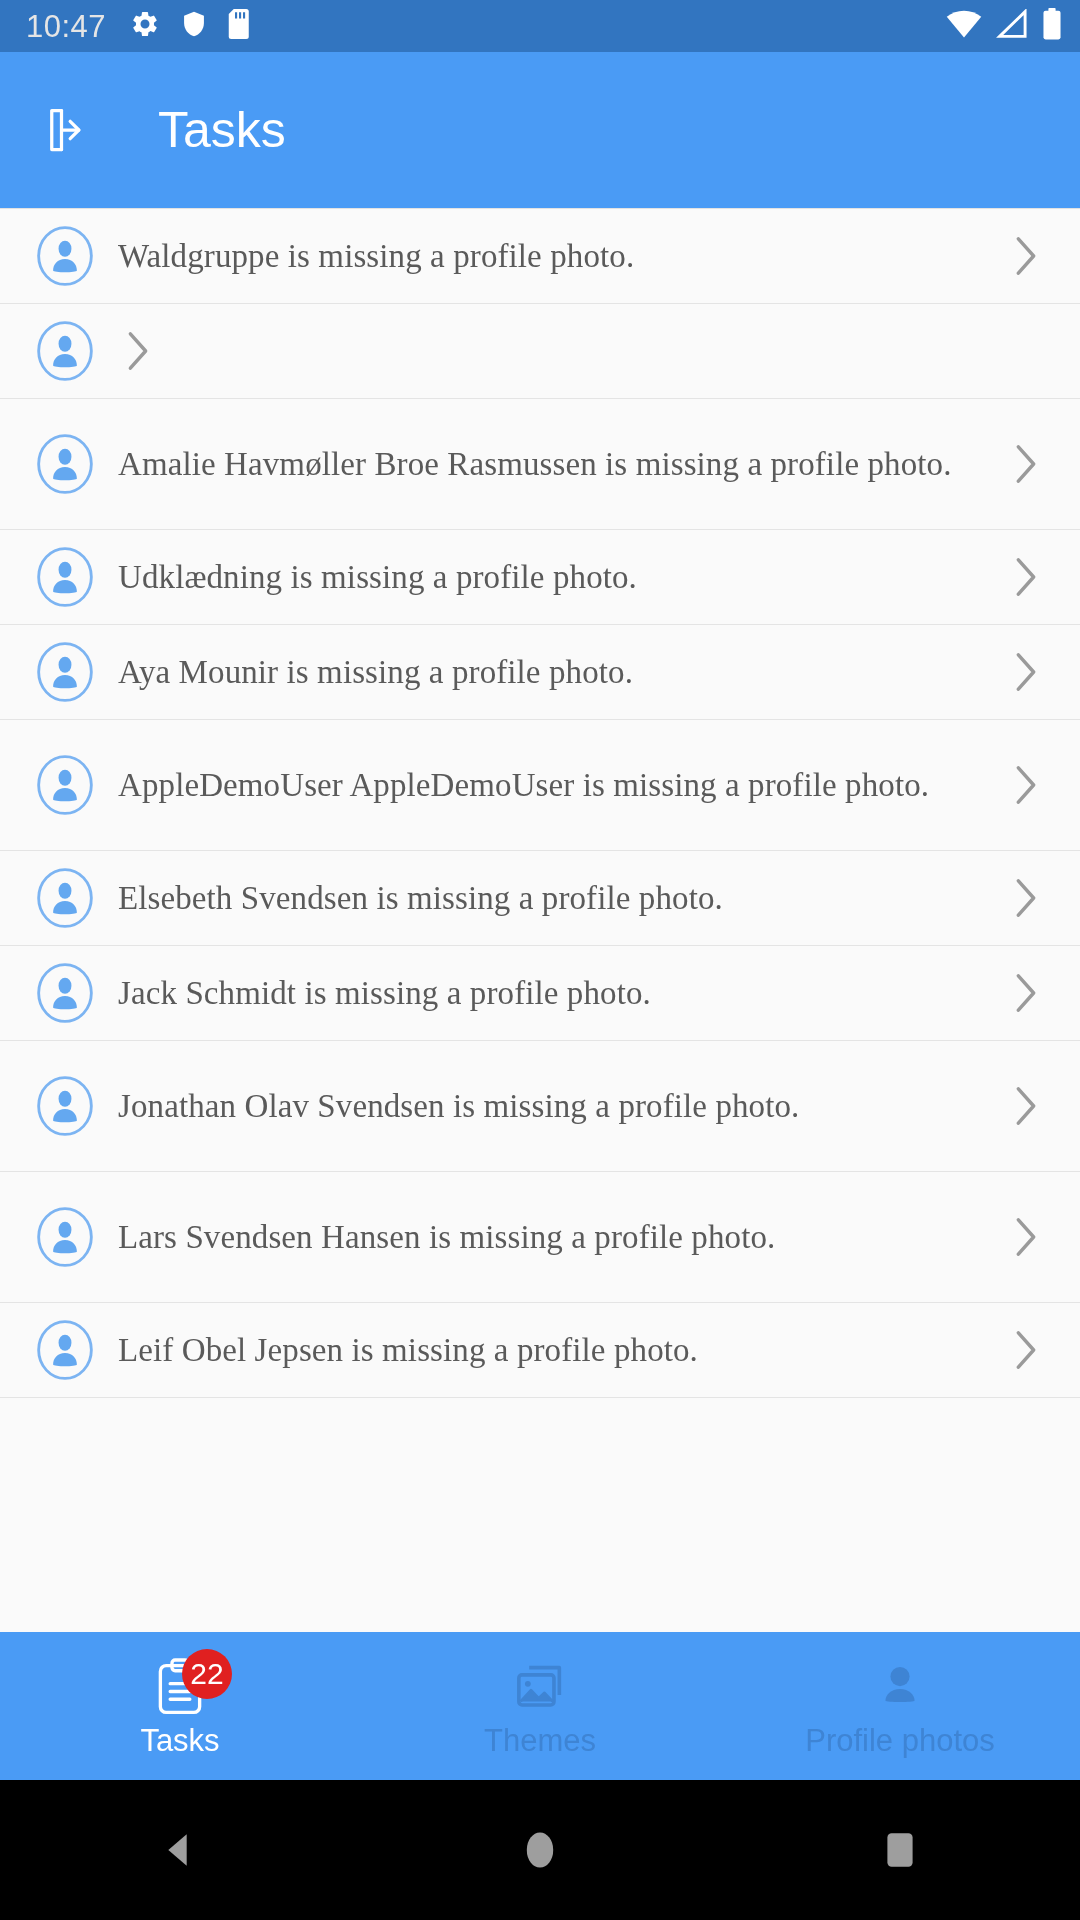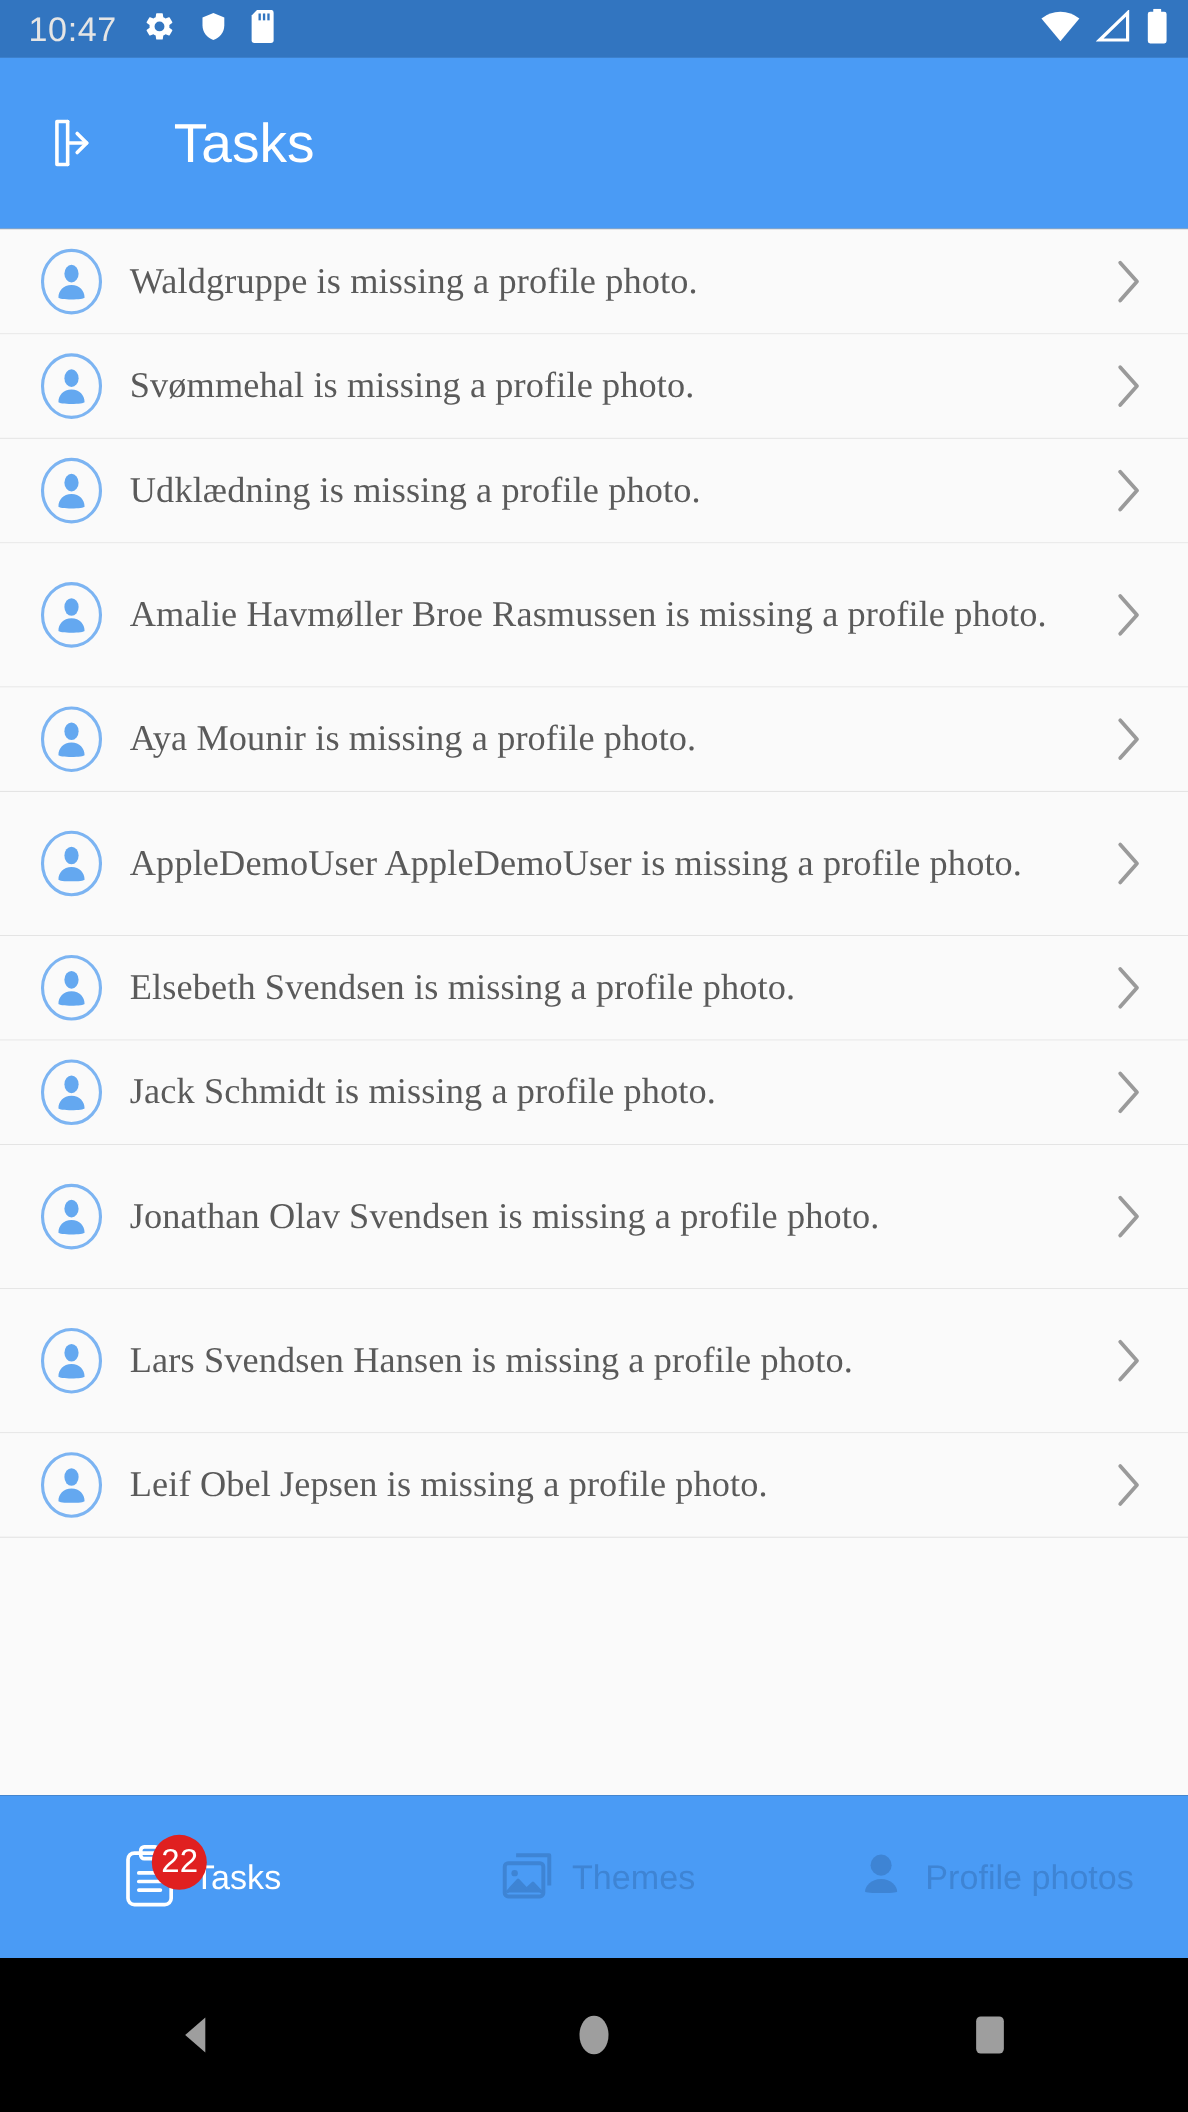--- a/index.html
+++ b/index.html
@@ -66,21 +66,21 @@
   .row-chevron { flex:0 0 40px; display:flex; justify-content:center; align-items:center; }
 
   
   .tabbar {
     flex:0 0 148px; height:148px;
     background:#4a9bf5;
     display:flex;
   }
   .tab {
     flex:1 1 0;
-    display:flex; flex-direction:row;
+    display:flex; flex-direction:column;
     align-items:center; justify-content:center;
     gap:8px;
     position:relative;
   }
   .tab-iconwrap { position:relative; width:64px; height:60px; display:flex; align-items:center; justify-content:center; }
   .tab-label { font-size:31px; line-height:1; }
   .tab.active .tab-label { color:#ffffff; }
   .tab.inactive .tab-label { color:#3e84d4; }
   .badge {
     position:absolute;
@@ -175,47 +175,46 @@
             <path d="M2 2l8 9-8 9"></path>
           </svg>
         </span>
       </div>
       <div class="row">
         <span class="row-avatar"><svg width="62" height="62" viewBox="0 0 24 24">
             <ellipse cx="12" cy="12" rx="10.2" ry="11" fill="none" stroke="#7cb4f2" stroke-width="1.1"></ellipse>
             <ellipse cx="12" cy="9.2" rx="2.5" ry="3.1" fill="#64a8f0"></ellipse>
             <path d="M12 13.2c-2.9 0-4.6 2.1-4.6 4.4 0 .9 9.2.9 9.2 0 0-2.3-1.7-4.4-4.6-4.4z" fill="#64a8f0"></path>
           </svg></span>
-        <span class="row-text">Svømmehal is missing a profile photo.</span>
+        <span class="row-chevron">
+          <svg width="34" height="42" viewBox="0 0 12 22" fill="none" stroke="#9a9a9a" stroke-width="1.8" stroke-linecap="round" stroke-linejoin="round">
+            <path d="M2 2l8 9-8 9"></path>
+          </svg>
+        </span>
+      </div>
+      <div class="row tall">
+        <span class="row-avatar"><svg width="62" height="62" viewBox="0 0 24 24">
+            <ellipse cx="12" cy="12" rx="10.2" ry="11" fill="none" stroke="#7cb4f2" stroke-width="1.1"></ellipse>
+            <ellipse cx="12" cy="9.2" rx="2.5" ry="3.1" fill="#64a8f0"></ellipse>
+            <path d="M12 13.2c-2.9 0-4.6 2.1-4.6 4.4 0 .9 9.2.9 9.2 0 0-2.3-1.7-4.4-4.6-4.4z" fill="#64a8f0"></path>
+          </svg></span>
+        <span class="row-text">Amalie Havmøller Broe Rasmussen is missing a profile photo.</span>
         <span class="row-chevron">
           <svg width="34" height="42" viewBox="0 0 12 22" fill="none" stroke="#9a9a9a" stroke-width="1.8" stroke-linecap="round" stroke-linejoin="round">
             <path d="M2 2l8 9-8 9"></path>
           </svg>
         </span>
       </div>
       <div class="row">
         <span class="row-avatar"><svg width="62" height="62" viewBox="0 0 24 24">
             <ellipse cx="12" cy="12" rx="10.2" ry="11" fill="none" stroke="#7cb4f2" stroke-width="1.1"></ellipse>
             <ellipse cx="12" cy="9.2" rx="2.5" ry="3.1" fill="#64a8f0"></ellipse>
             <path d="M12 13.2c-2.9 0-4.6 2.1-4.6 4.4 0 .9 9.2.9 9.2 0 0-2.3-1.7-4.4-4.6-4.4z" fill="#64a8f0"></path>
           </svg></span>
         <span class="row-text">Udklædning is missing a profile photo.</span>
-        <span class="row-chevron">
-          <svg width="34" height="42" viewBox="0 0 12 22" fill="none" stroke="#9a9a9a" stroke-width="1.8" stroke-linecap="round" stroke-linejoin="round">
-            <path d="M2 2l8 9-8 9"></path>
-          </svg>
-        </span>
-      </div>
-      <div class="row tall">
-        <span class="row-avatar"><svg width="62" height="62" viewBox="0 0 24 24">
-            <ellipse cx="12" cy="12" rx="10.2" ry="11" fill="none" stroke="#7cb4f2" stroke-width="1.1"></ellipse>
-            <ellipse cx="12" cy="9.2" rx="2.5" ry="3.1" fill="#64a8f0"></ellipse>
-            <path d="M12 13.2c-2.9 0-4.6 2.1-4.6 4.4 0 .9 9.2.9 9.2 0 0-2.3-1.7-4.4-4.6-4.4z" fill="#64a8f0"></path>
-          </svg></span>
-        <span class="row-text">Amalie Havmøller Broe Rasmussen is missing a profile photo.</span>
         <span class="row-chevron">
           <svg width="34" height="42" viewBox="0 0 12 22" fill="none" stroke="#9a9a9a" stroke-width="1.8" stroke-linecap="round" stroke-linejoin="round">
             <path d="M2 2l8 9-8 9"></path>
           </svg>
         </span>
       </div>
       <div class="row">
         <span class="row-avatar"><svg width="62" height="62" viewBox="0 0 24 24">
             <ellipse cx="12" cy="12" rx="10.2" ry="11" fill="none" stroke="#7cb4f2" stroke-width="1.1"></ellipse>
             <ellipse cx="12" cy="9.2" rx="2.5" ry="3.1" fill="#64a8f0"></ellipse>

